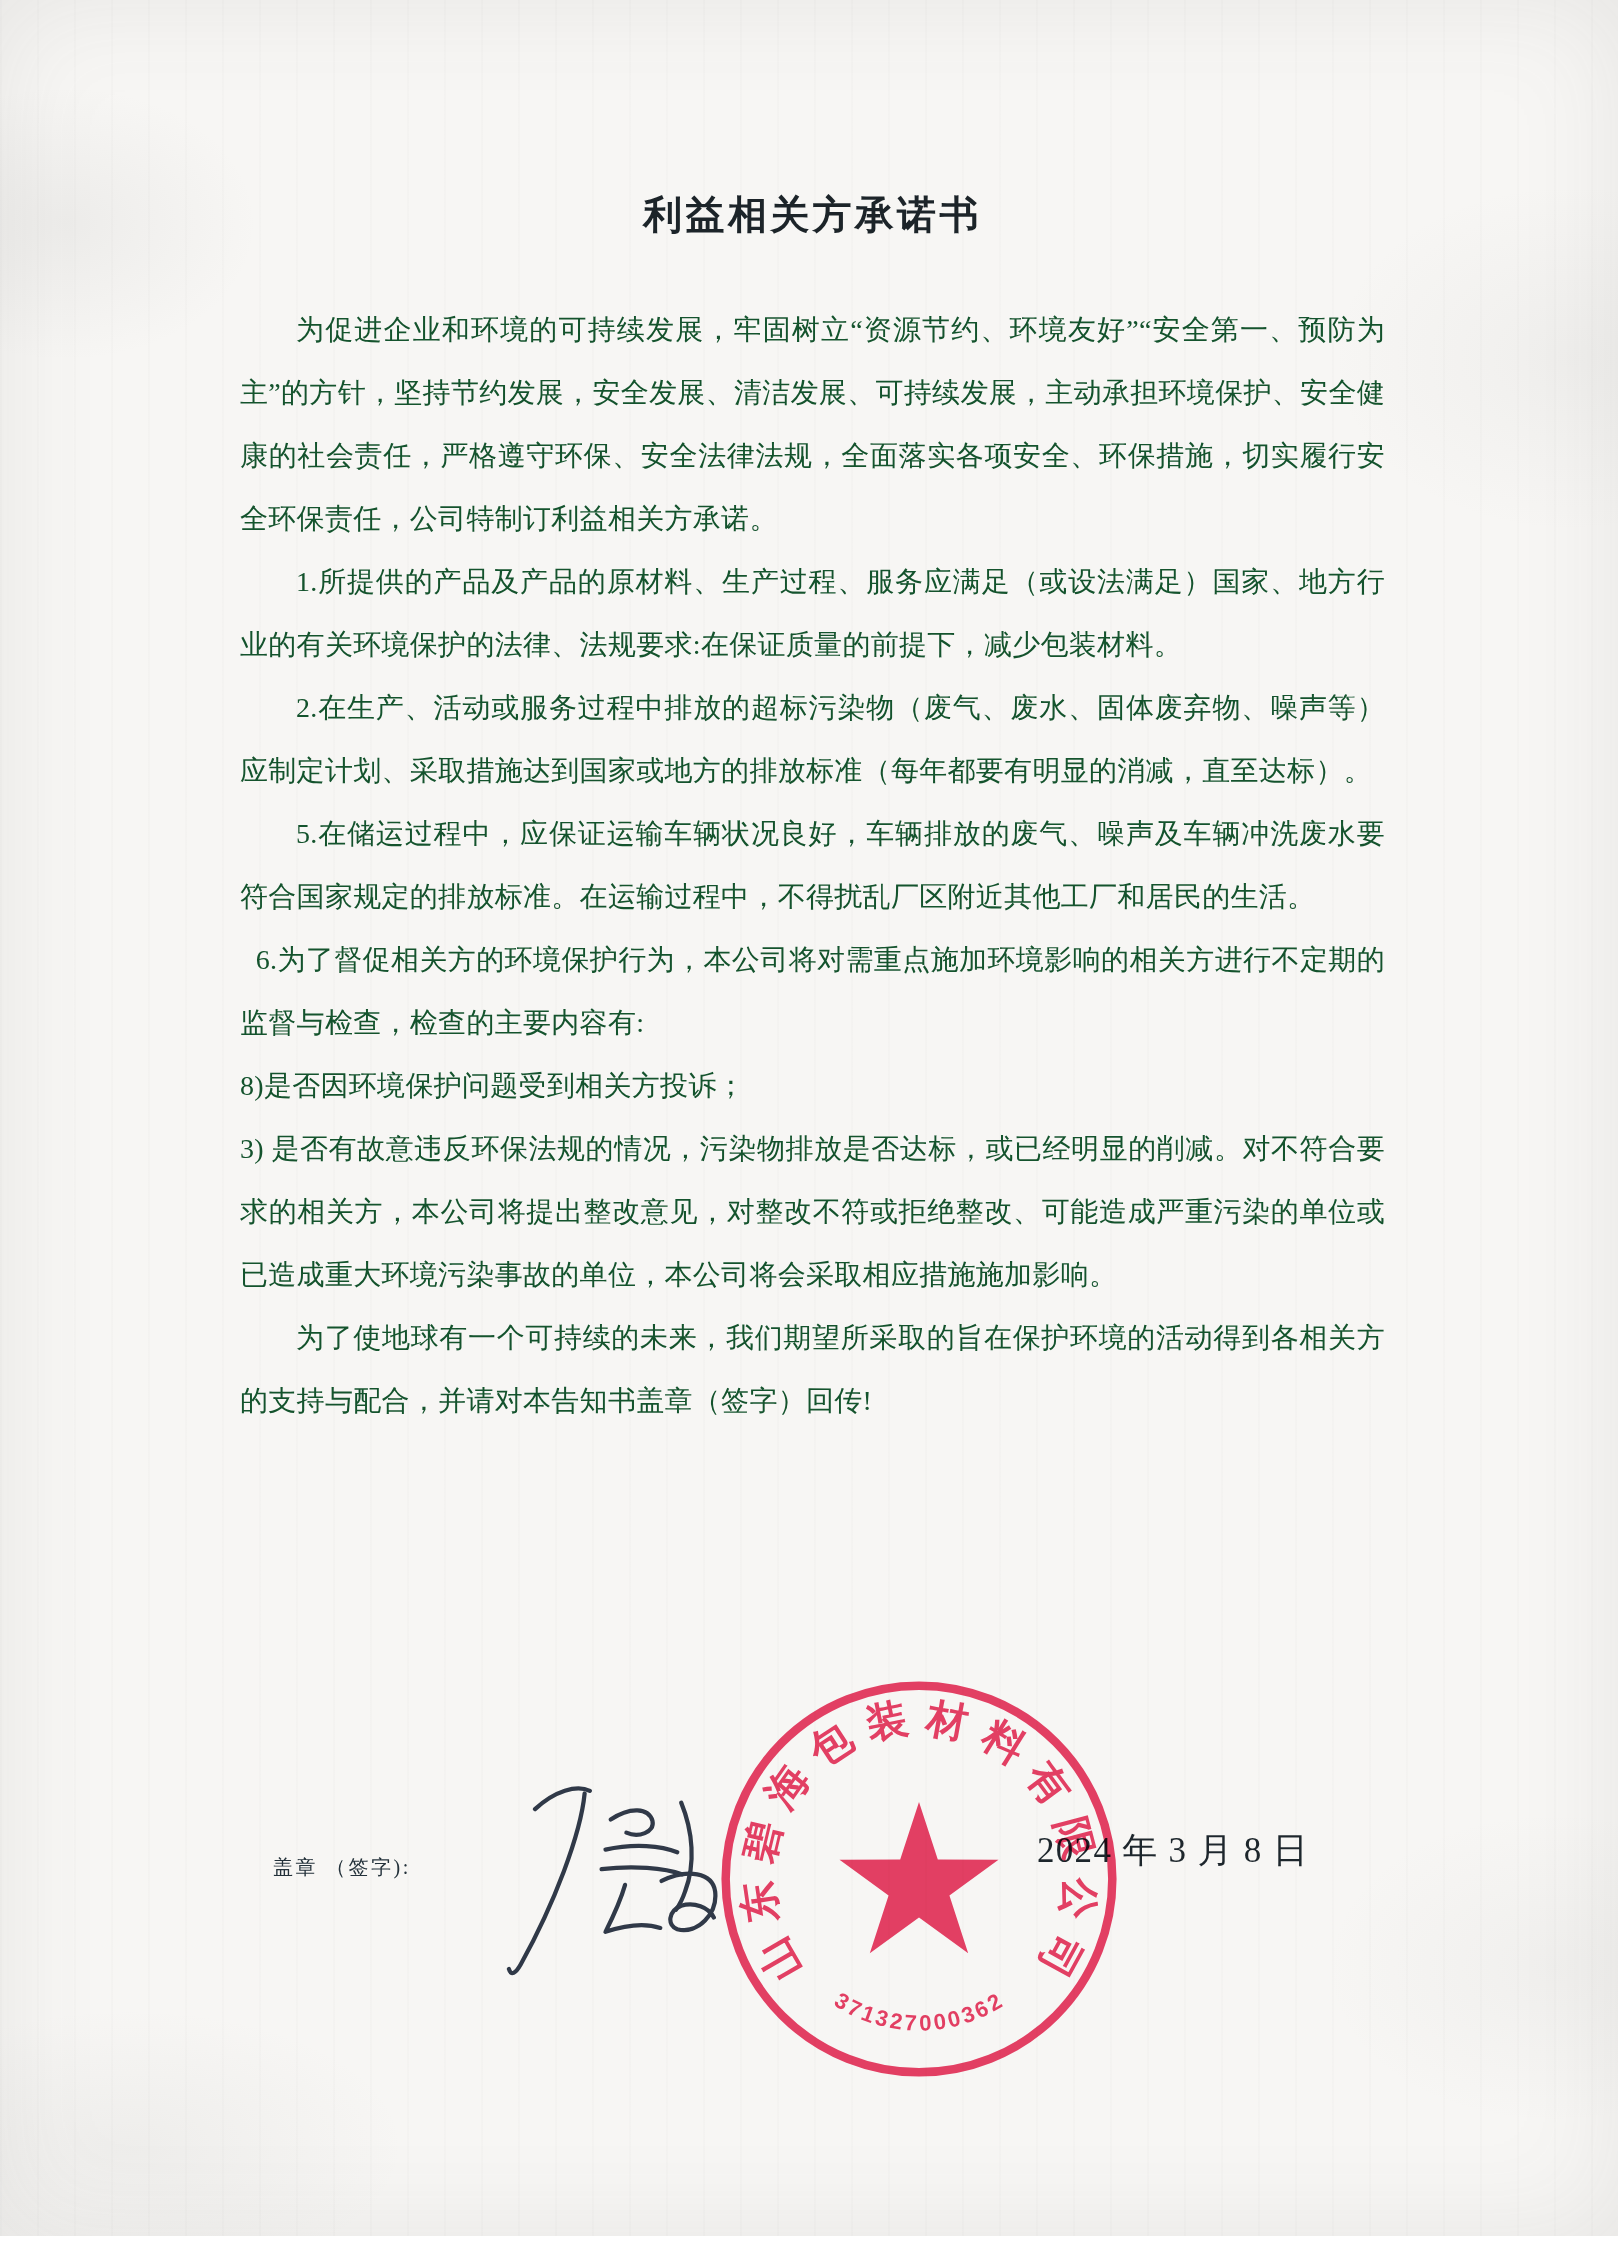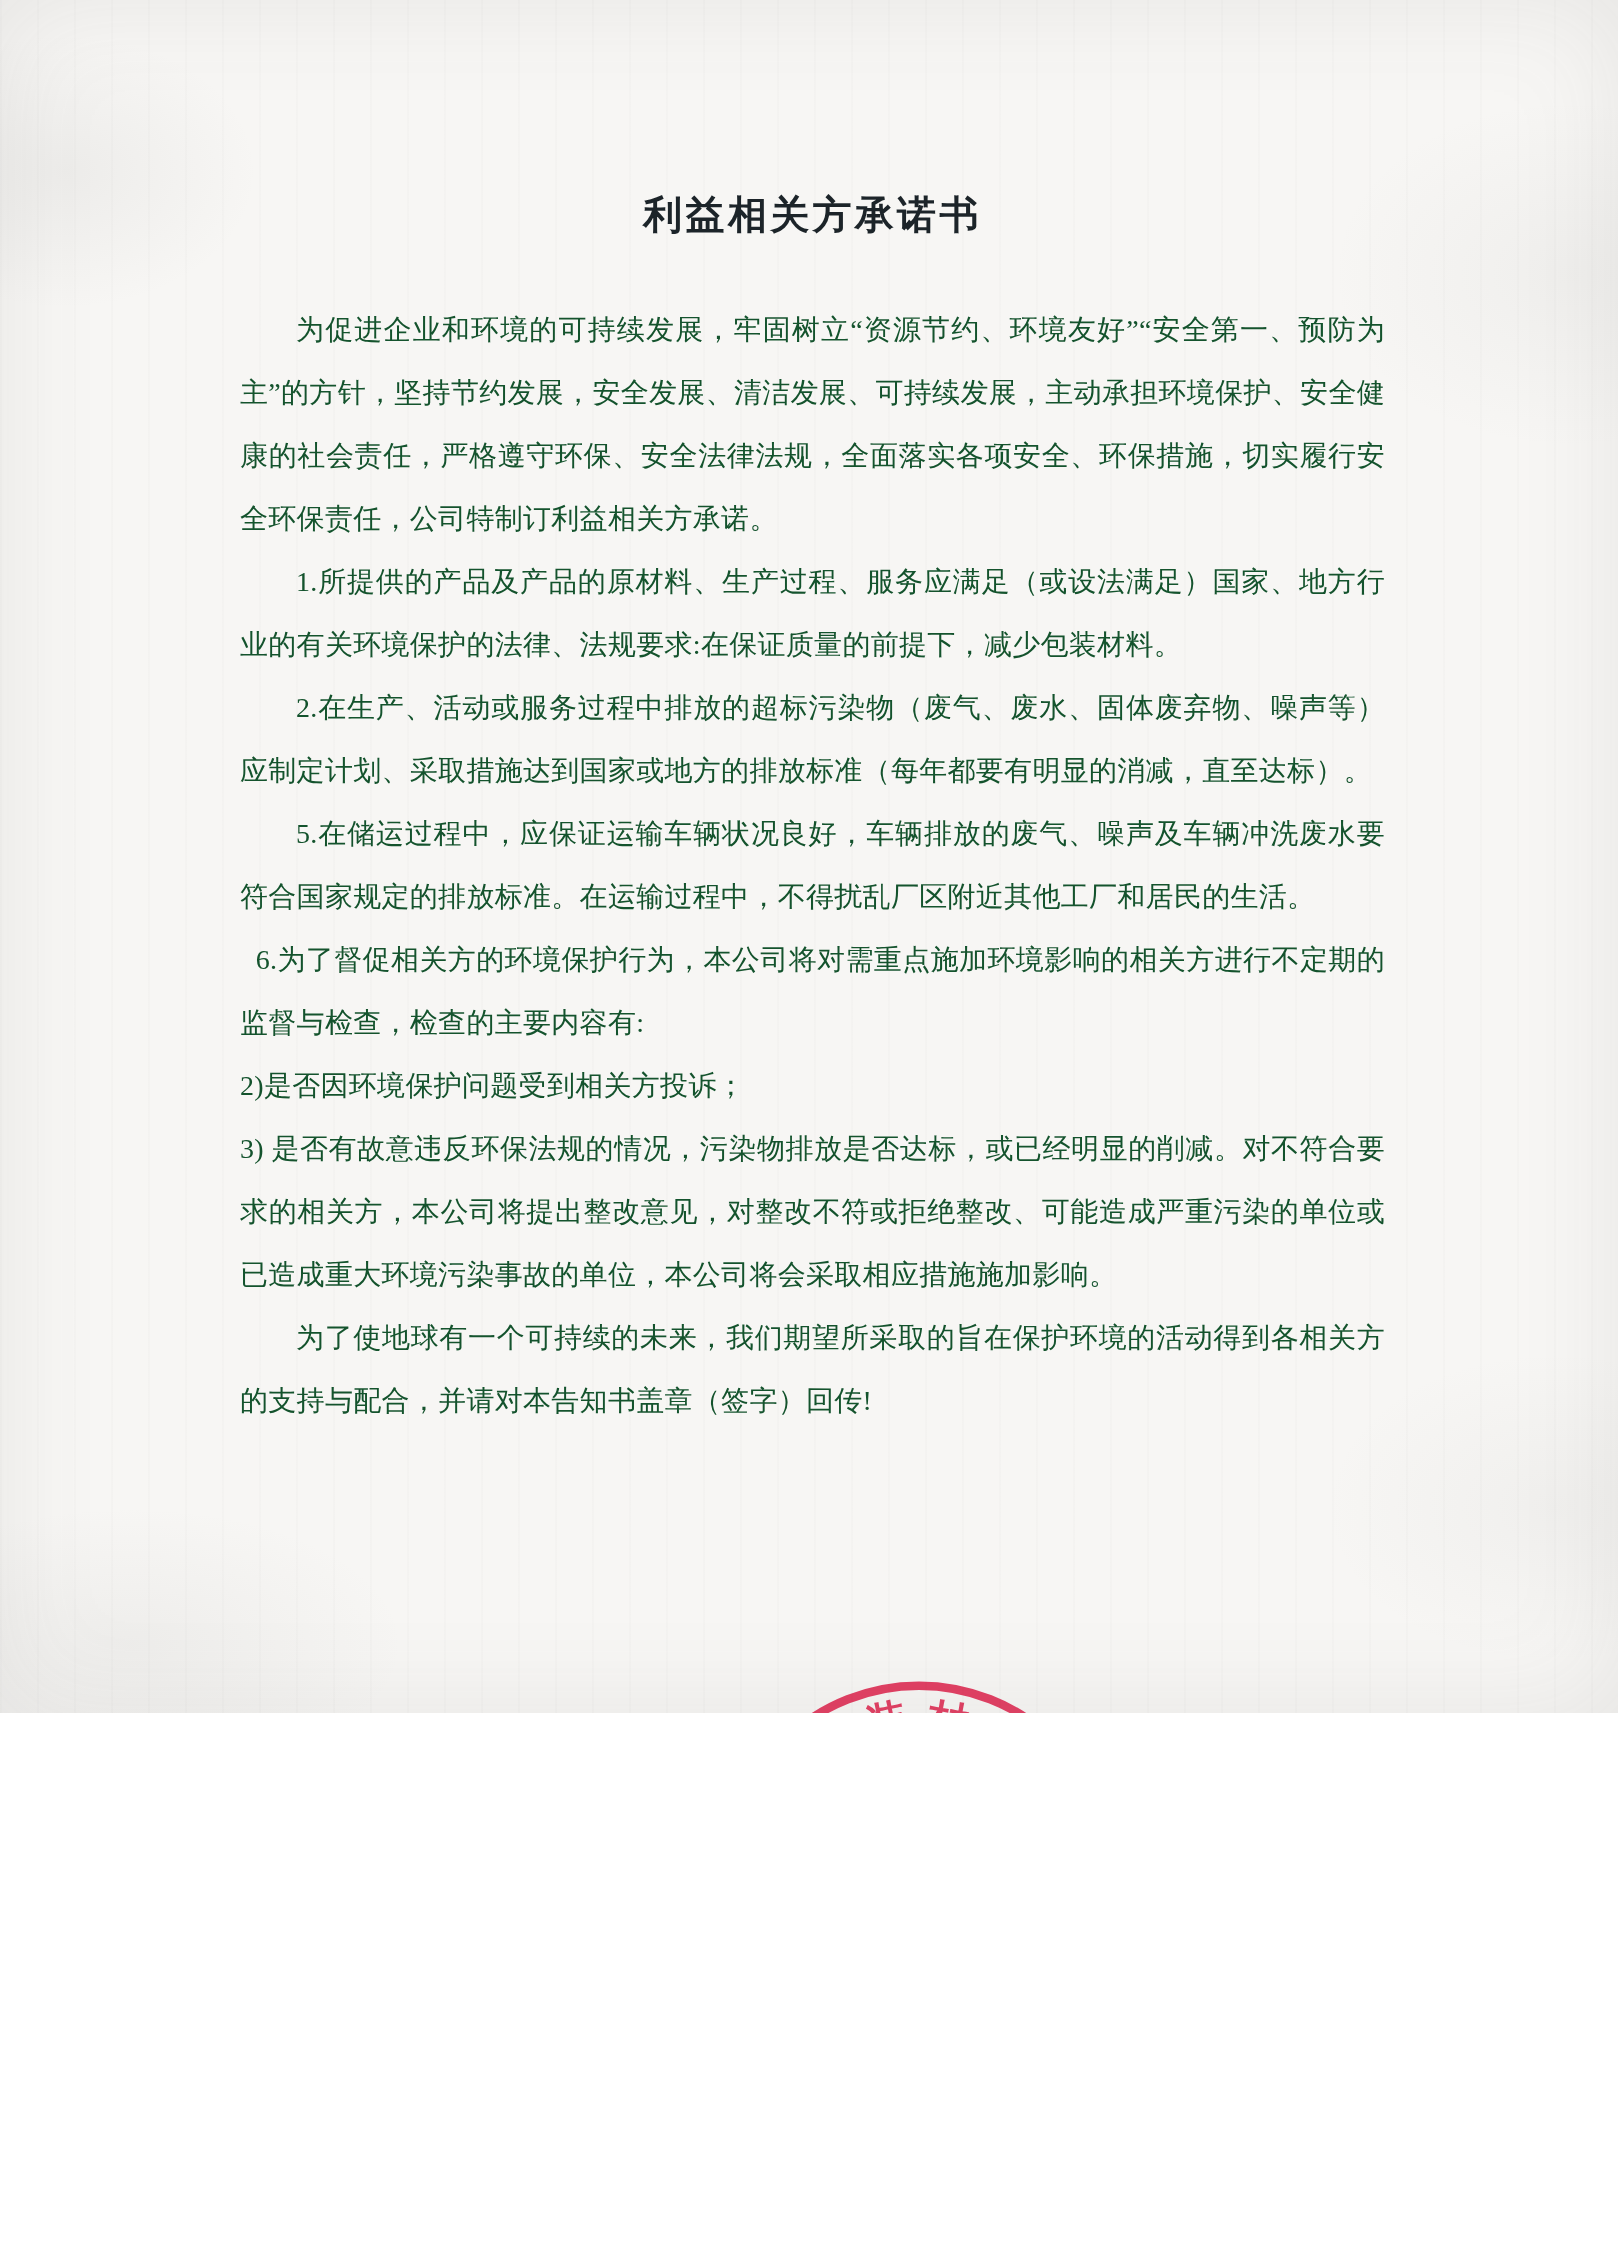--- a/index.html
+++ b/index.html
@@ -1,18 +1,18 @@
 <!DOCTYPE html>
 <html style="font-size:10.4px"><head>
 <meta charset="utf-8">
 <style>
   html,body{margin:0;padding:0;}
   .page{
     position:relative;
-    width:1619px;height:1713px;
+    width:1619px;height:2236px;
     background:#f7f6f4;
     overflow:hidden;
     font-family:"Liberation Serif", serif;
     color:#222e35;
   }
   .scan-texture{
     position:absolute;inset:0;pointer-events:none;
     background:
       repeating-linear-gradient(90deg, rgba(110,110,108,0.025) 0 2px, rgba(0,0,0,0) 2px 37px),
       radial-gradient(274px 196px at 4% 10%, rgba(150,150,148,0.10), rgba(0,0,0,0) 70%),
@@ -92,21 +92,21 @@
 
   <div class="scan-texture"></div>
 
   <div class="doc">
     <h1 class="doc-title">利益相关方承诺书</h1>
     <p class="ind2">为促进企业和环境的可持续发展，牢固树立“资源节约、环境友好”“安全第一、预防为主”的方针，坚持节约发展，安全发展、清洁发展、可持续发展，主动承担环境保护、安全健康的社会责任，严格遵守环保、安全法律法规，全面落实各项安全、环保措施，切实履行安全环保责任，公司特制订利益相关方承诺。</p>
     <p class="ind2">1.所提供的产品及产品的原材料、生产过程、服务应满足（或设法满足）国家、地方行业的有关环境保护的法律、法规要求:在保证质量的前提下，减少包装材料。</p>
     <p class="ind2">2.在生产、活动或服务过程中排放的超标污染物（废气、废水、固体废弃物、噪声等）应制定计划、采取措施达到国家或地方的排放标准（每年都要有明显的消减，直至达标）。</p>
     <p class="ind2">5.在储运过程中，应保证运输车辆状况良好，车辆排放的废气、噪声及车辆冲洗废水要符合国家规定的排放标准。在运输过程中，不得扰乱厂区附近其他工厂和居民的生活。</p>
     <p class="ind1">6.为了督促相关方的环境保护行为，本公司将对需重点施加环境影响的相关方进行不定期的监督与检查，检查的主要内容有:</p>
-    <p class="ind0">2)是否因环境保护问题受到相关方投诉；</p>
+    <p class="ind0">8)是否因环境保护问题受到相关方投诉；</p>
     <p class="ind0">3) 是否有故意违反环保法规的情况，污染物排放是否达标，或已经明显的削减。对不符合要求的相关方，本公司将提出整改意见，对整改不符或拒绝整改、可能造成严重污染的单位或已造成重大环境污染事故的单位，本公司将会采取相应措施施加影响。</p>
     <p class="ind2">为了使地球有一个可持续的未来，我们期望所采取的旨在保护环境的活动得到各相关方的支持与配合，并请对本告知书盖章（签字）回传!</p>
   </div>
 
   <span class="footer-label">盖章 （签字):</span>
 
   <span class="date-line">2024 年 3 月  8  日</span>
 
   <svg class="signature" viewBox="0 0 400 350">
     <g fill="none" stroke="#202a3a" stroke-width="6.5" stroke-linecap="round" stroke-linejoin="round" opacity="0.92">

